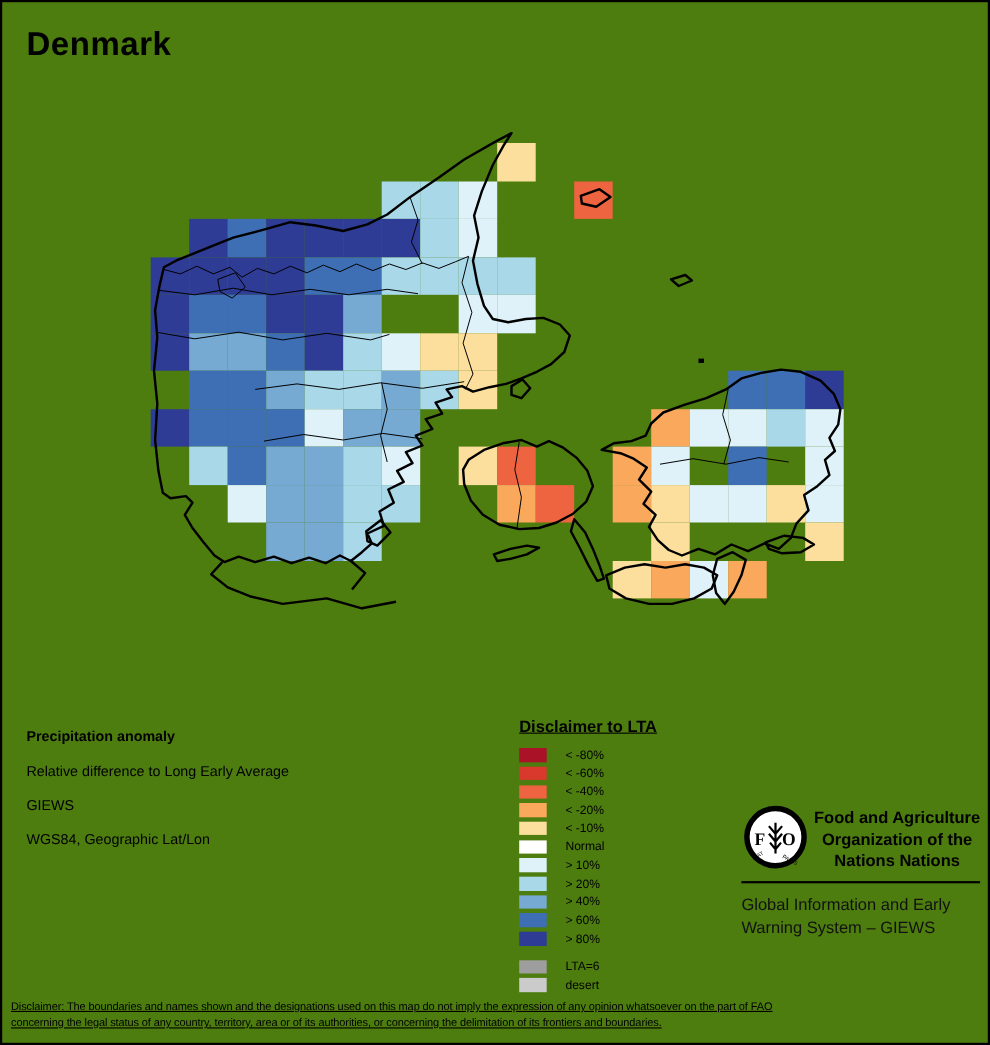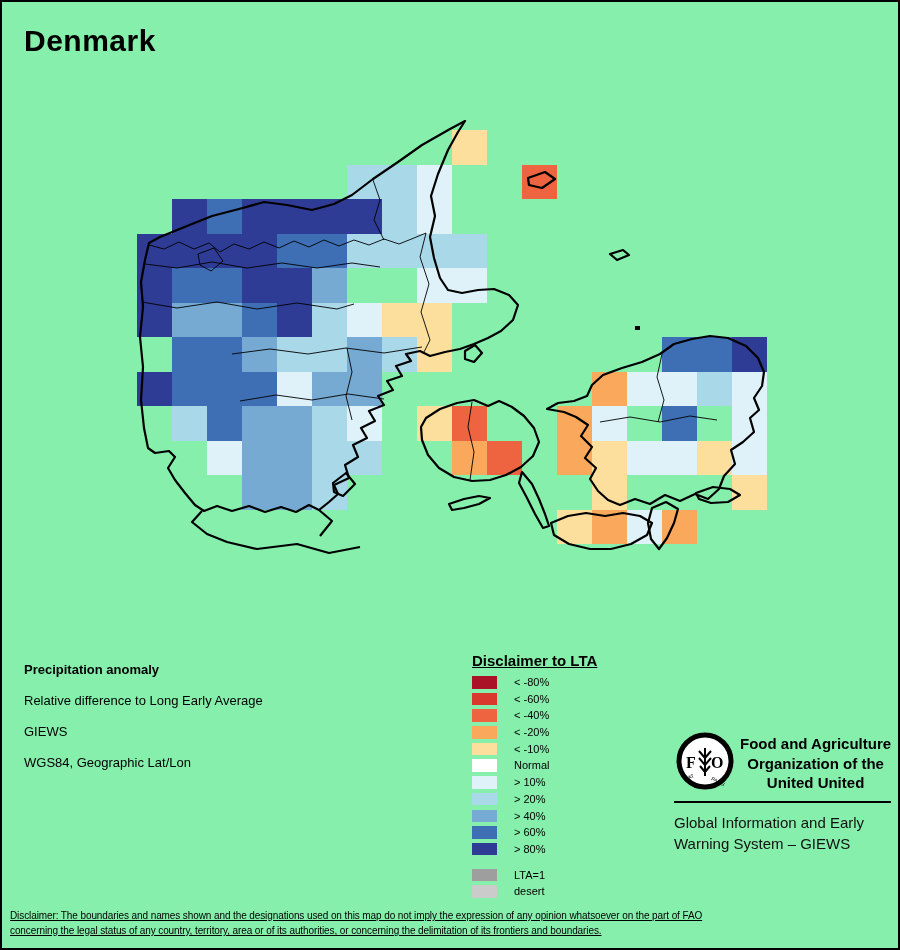--- a/index.html
+++ b/index.html
@@ -1,34 +1,34 @@
 <!DOCTYPE html>
 <html><head>
 <meta charset="utf-8">
 <style>
   html,body{margin:0;padding:0;background:#888;}
   #page{
-    position:relative;width:900px;height:950px;background:#86efac;
+    position:relative;width:900px;height:950px;background:#4d7c0f;
     border:2px solid #000;box-sizing:border-box;overflow:hidden;
     font-family:"Liberation Sans", sans-serif;color:#000;
   }
   .abs{position:absolute;}
   #map-title{left:22px;top:22px;font-size:30px;font-weight:bold;letter-spacing:.5px;}
   #cells{left:0;top:0;width:900px;height:950px;}
   .cell{position:absolute;}
   #coast-svg{position:absolute;left:0;top:0;pointer-events:none;}
   .coast{fill:none;stroke:#000;stroke-width:2.2;stroke-linejoin:round;}
   .coast-thin{fill:none;stroke:#000;stroke-width:0.9;stroke-linejoin:round;}
   
   #info{left:22px;top:652px;font-size:13px;line-height:31px;}
   #info .b{font-weight:bold;}
   
   #legend{left:470px;top:650px;}
   #legend-title{font-size:15px;font-weight:bold;text-decoration:underline;margin-bottom:7px;}
-  .lrow{display:flex;align-items:flex-start;height:16.7px;}
+  .lrow{display:flex;align-items:flex-end;height:16.7px;}
   .lswatch{width:25px;height:12.5px;margin-right:17px;flex:0 0 auto;}
   .llabel{font-size:11px;white-space:nowrap;}
   #legend-extra{margin-top:9px;}
   
   #fao-org{left:738px;top:732px;font-size:15px;font-weight:bold;line-height:19.5px;text-align:center;}
   #fao-divider{left:672px;top:799px;width:217px;height:2px;background:#000;}
   #giews{left:672px;top:810px;font-size:15px;line-height:21px;color:#111;}
   #fao-logo{left:672px;top:726px;}
   
   #disclaimer{left:8px;top:906px;font-size:10px;line-height:15px;letter-spacing:-0.1px;width:880px;text-decoration:underline;}
@@ -230,41 +230,41 @@
           <div class="llabel">&gt; 60%</div>
         </div>
         <div class="lrow">
           <div class="lswatch" style="background: rgb(46, 60, 149);"></div>
           <div class="llabel">&gt; 80%</div>
         </div>
       </div>
     <div id="legend-extra">
         <div class="lrow">
           <div class="lswatch" style="background: rgb(158, 158, 158);"></div>
-          <div class="llabel">LTA=1</div>
+          <div class="llabel">LTA=6</div>
         </div>
         <div class="lrow">
           <div class="lswatch" style="background: rgb(203, 203, 203);"></div>
           <div class="llabel">desert</div>
         </div>
       </div>
   </div>
 
   <svg class="abs" id="fao-logo" width="62" height="66" viewBox="0 0 62 66">
     <circle cx="31" cy="33" r="26" fill="#fff" stroke="#000" stroke-width="5"></circle>
     <text x="12" y="40" font-size="16" font-weight="bold" font-family="Liberation Serif, serif">F</text>
     <text x="37" y="40" font-size="16" font-weight="bold" font-family="Liberation Serif, serif">O</text>
     <path d="M31,48 L31,20 M31,30 L25,23 M31,30 L37,23 M31,37 L25,30 M31,37 L37,30 M31,44 L26,38 M31,44 L36,38" stroke="#000" stroke-width="2" fill="none"></path>
     <text x="10" y="53" font-size="5" transform="rotate(-28 12 51)">FIAT</text>
     <text x="38" y="55" font-size="5" transform="rotate(28 44 51)">PANIS</text>
   </svg>
   <div class="abs" id="fao-org">
     <div>Food and Agriculture</div>
     <div>Organization of the</div>
-    <div>United United</div>
+    <div>Nations Nations</div>
   </div>
   <div class="abs" id="fao-divider"></div>
   <div class="abs" id="giews">
     <div>Global Information and Early</div>
     <div>Warning System – GIEWS</div>
   </div>
 
   <div class="abs" id="disclaimer">
     <div>Disclaimer: The boundaries and names shown and the designations used on this map do not imply the expression of any opinion whatsoever on the part of FAO</div>
     <div>concerning the legal status of any country, territory, area or of its authorities, or concerning the delimitation of its frontiers and boundaries.</div>

